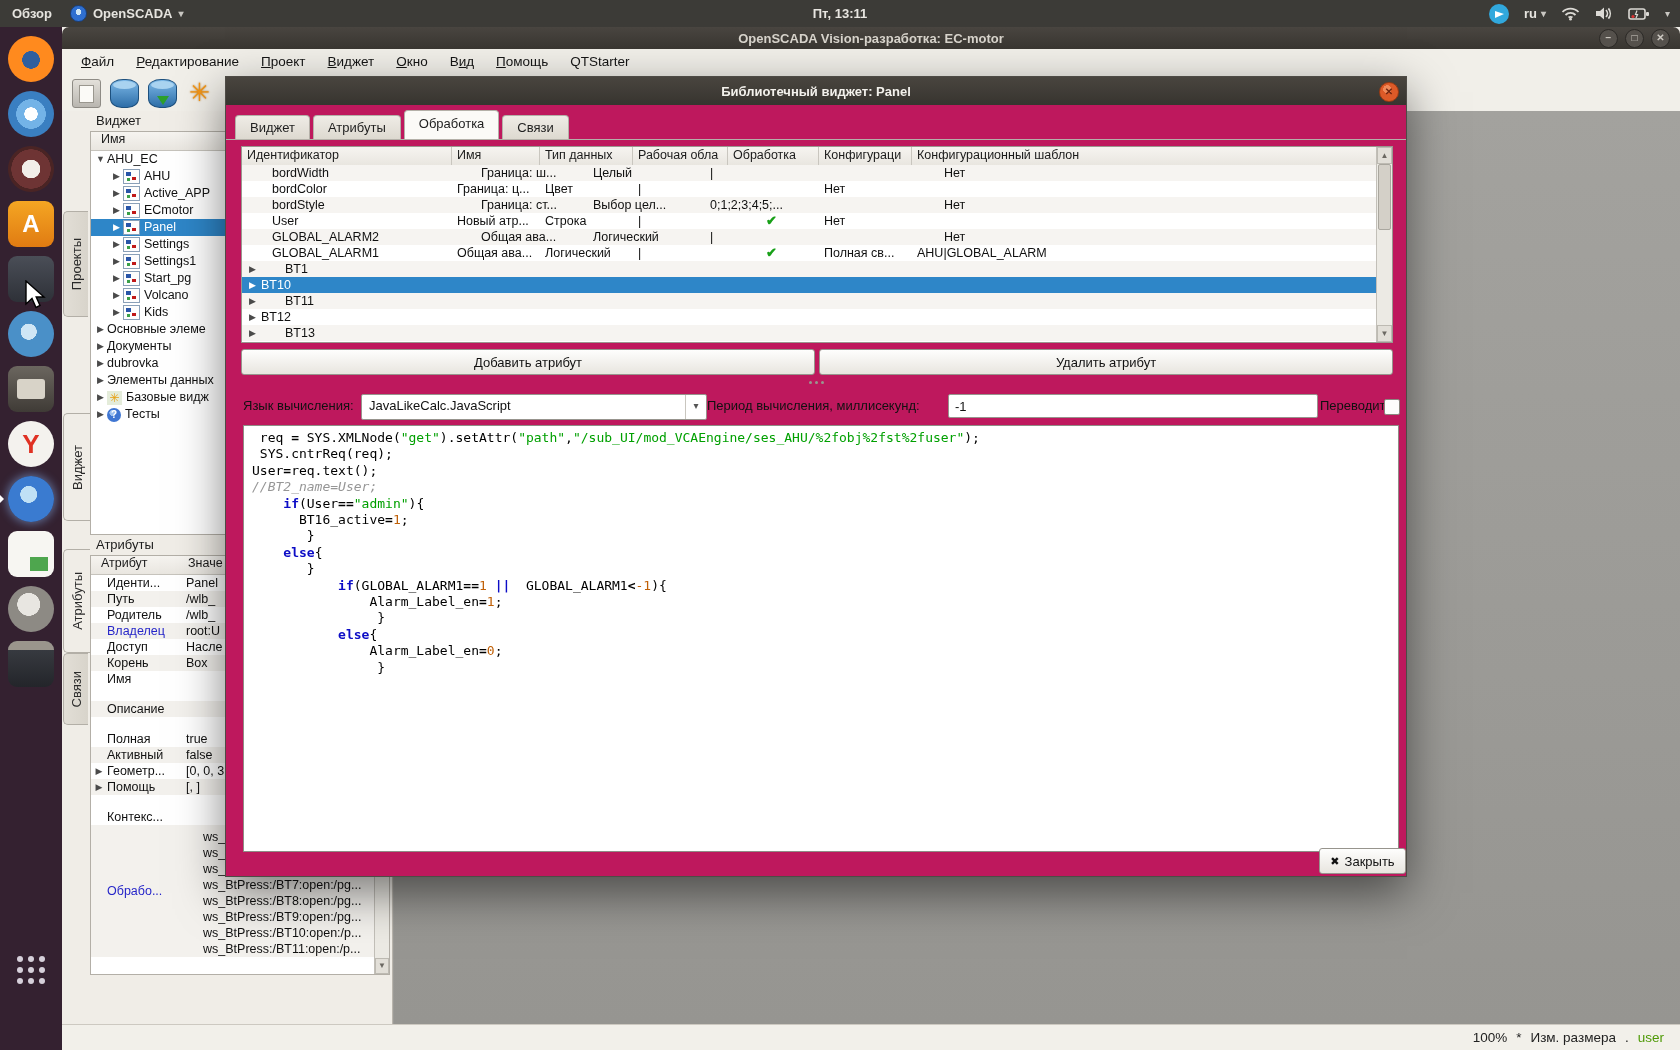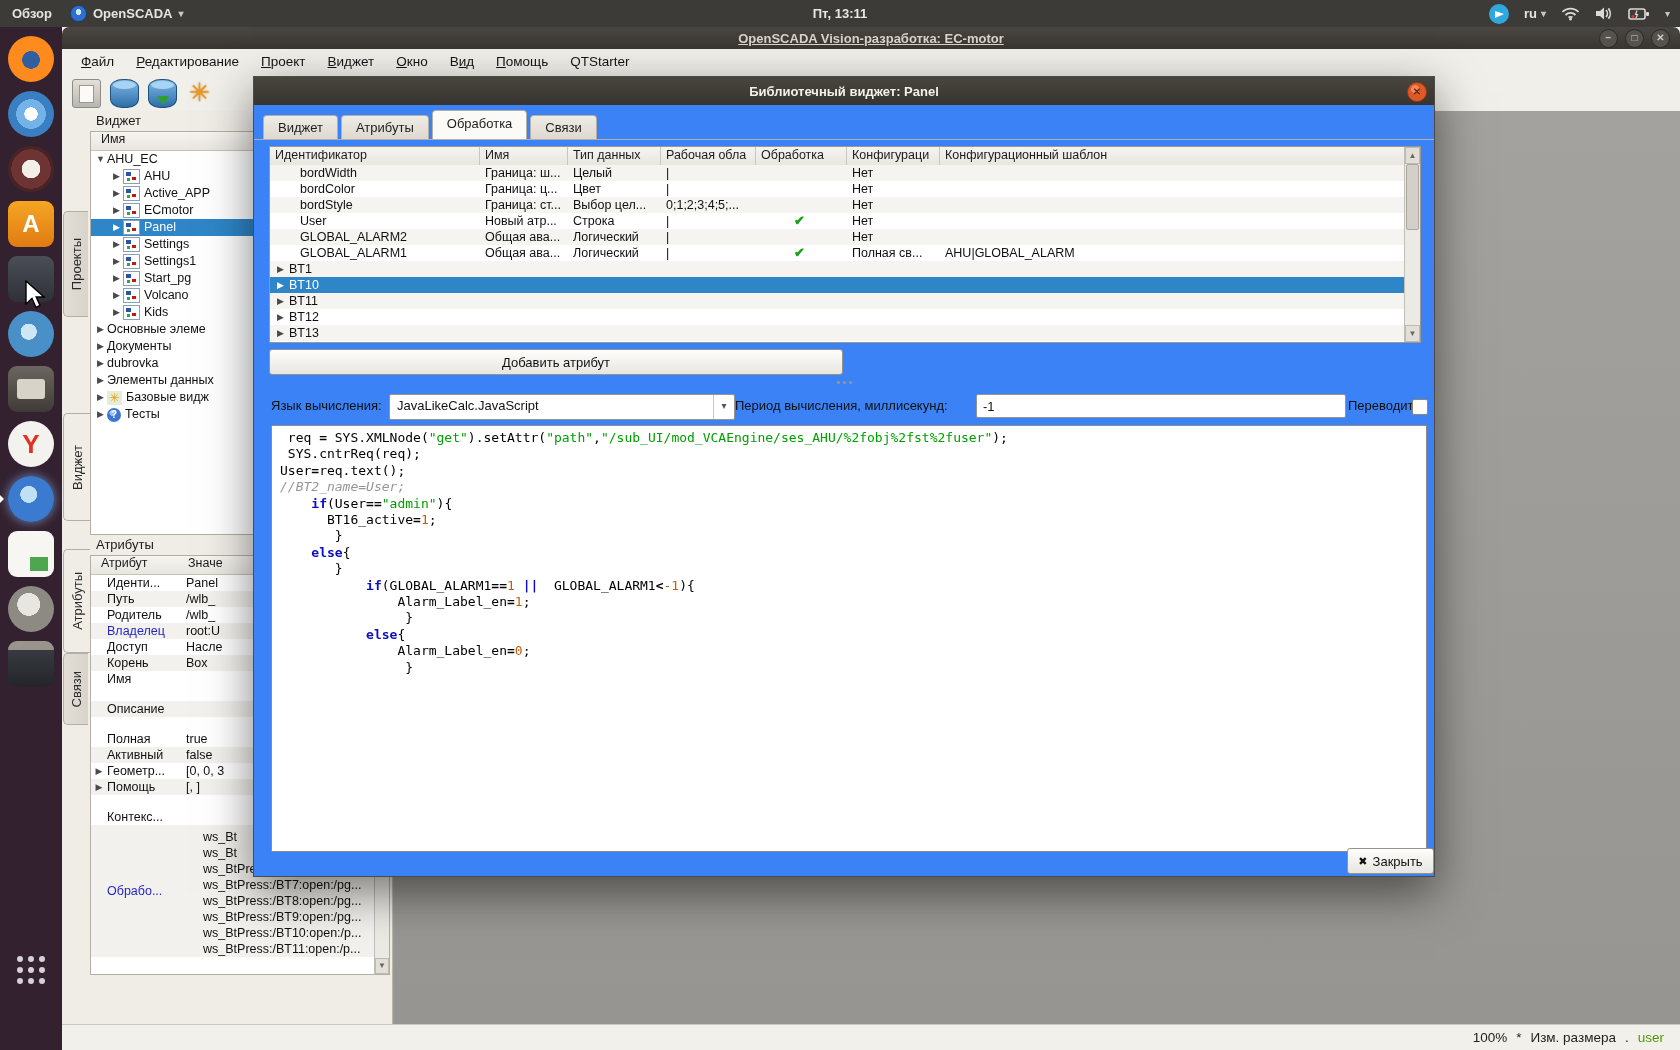--- a/index.html
+++ b/index.html
@@ -38,21 +38,21 @@
   .icon-libreoffice-calc::after{content:"";position:absolute;right:6px;bottom:6px;width:18px;height:14px;background:#4ea64e;}
   .icon-gimp{background:radial-gradient(circle at 45% 40%, #e8e6e1 0 30%, #8d8a84 31% 100%);border-radius:50%;}
   .icon-terminal{background:linear-gradient(#3c3f45,#23252a);}
   .icon-terminal::after{content:"";position:absolute;left:0;top:0;right:0;height:9px;background:#9a958c;border-radius:9px 9px 0 0;}
   .run-indicator{position:absolute;left:-9px;top:50%;transform:translateY(-50%);width:0;height:0;border-left:5px solid #fff;border-top:5px solid transparent;border-bottom:5px solid transparent;}
   #app-grid{position:absolute;left:0;right:0;bottom:66px;display:grid;grid-template-columns:repeat(3,6px);grid-gap:5px;justify-content:center;}
   #app-grid .dot{width:6px;height:6px;border-radius:50%;background:#d6d0da;}
 
   
   #win{position:absolute;left:62px;top:27px;width:1618px;height:1023px;background:#efede7;}
-  #win-titlebar{position:absolute;left:0;top:0;right:0;height:22px;background:linear-gradient(#4a4641,#393631);border-radius:7px 7px 0 0;color:#d8d4cc;font-weight:bold;font-size:13px;display:flex;align-items:center;justify-content:center;text-decoration:underline;}
+  #win-titlebar{position:absolute;left:0;top:0;right:0;height:22px;background:linear-gradient(#4a4641,#393631);border-radius:7px 7px 0 0;color:#d8d4cc;font-weight:bold;font-size:13px;display:flex;align-items:center;justify-content:center;}
   #win-controls{position:absolute;right:10px;top:2px;display:flex;gap:7px;}
   .wc-btn{width:17px;height:17px;border-radius:50%;background:#55514c;border:1px solid #2b2926;color:#cfcbc4;font-size:10px;line-height:15px;text-align:center;}
   #menu-bar{position:absolute;left:0;top:22px;right:0;height:26px;background:#f1efe9;border-bottom:1px solid #d9d5cd;display:flex;align-items:center;padding-left:8px;font-size:13.5px;color:#151515;}
   .menu-item{padding:0 11px;height:26px;line-height:26px;}
   #toolbar{position:absolute;left:0;top:48px;right:0;height:36px;background:#f1efe9;border-bottom:1px solid #cfccc4;display:flex;align-items:center;padding-left:10px;gap:9px;}
   .tb-icon{width:27px;height:27px;position:relative;}
   .ti-paste-icon{background:linear-gradient(#e3e0da,#b9b6b0);border:1px solid #8e8b85;border-radius:3px;}
   .ti-paste-icon::after{content:"";position:absolute;left:6px;top:5px;width:13px;height:16px;background:#fbfaf7;border:1px solid #9a978f;}
   .ti-db-load-icon,.ti-db-save-icon{background:linear-gradient(#7db9e8,#2e6ea8);border:1px solid #1d507e;border-radius:45% 45% 40% 40% / 28% 28% 32% 32%;}
   .ti-db-load-icon::before,.ti-db-save-icon::before{content:"";position:absolute;left:2px;top:1px;right:2px;height:8px;border-radius:50%;background:#a9d3f0;}
@@ -96,32 +96,32 @@
   .attr-row.multi{height:132px;align-items:center;}
   .attr-multi-values{flex:1;padding-left:17px;align-self:flex-start;padding-top:4px;}
   .ws-line{height:16px;line-height:16px;white-space:nowrap;}
   .vscroll{position:absolute;right:0;top:18px;bottom:0;width:14px;background:#eceae4;border-left:1px solid #c2bfb8;}
   .vscroll .sbtn{position:absolute;left:0;right:0;height:14px;font-size:8px;color:#6b6862;text-align:center;line-height:14px;background:#e2dfd8;border:1px solid #bdbab2;}
   .vscroll .up{top:0;}
   .vscroll .down{bottom:0;}
   .vscroll .thumb{position:absolute;left:1px;right:1px;top:16px;height:70px;background:#d4d0c8;border:1px solid #aaa79f;border-radius:2px;}
 
   
-  #dialog{position:absolute;left:225px;top:76px;width:1180px;height:799px;background:#3b82f6;border:1px solid #4e4b46;box-shadow:0 16px 44px rgba(0,0,0,.5);z-index:50;margin-left:28px;}
+  #dialog{position:absolute;left:225px;top:76px;width:1180px;height:799px;background:#be185d;border:1px solid #4e4b46;box-shadow:0 16px 44px rgba(0,0,0,.5);z-index:50;}
   #dlg-titlebar{position:absolute;left:0;top:0;right:0;height:28px;background:linear-gradient(#49453f,#37342f);display:flex;align-items:center;justify-content:center;color:#f3f1ec;font-weight:bold;font-size:13px;}
   #dlg-close{position:absolute;right:7px;top:5px;width:18px;height:18px;border-radius:50%;background:radial-gradient(circle at 40% 35%, #f08a5a 0 25%, #dd5a28 26% 100%);border:1px solid #9c3a12;color:#6e2410;font-size:10px;font-weight:bold;line-height:17px;text-align:center;}
   #dlg-tabs{position:absolute;left:0;top:33px;right:0;height:29px;border-bottom:1px solid #b4b0a8;padding-left:9px;}
   .dtab{display:inline-block;height:23px;line-height:23px;padding:0 14px;background:linear-gradient(#efece6,#ddd9d0);border:1px solid #b4b0a8;border-bottom:none;border-radius:4px 4px 0 0;margin-right:3px;font-size:13px;color:#1e1e1e;vertical-align:bottom;}
   .dtab.active{background:#fbfaf7;height:28px;line-height:26px;position:relative;z-index:2;}
   #dlg-table{position:absolute;left:15px;top:69px;width:1150px;height:195px;background:#fff;border:1px solid #9a978f;overflow:hidden;}
   #dlg-thead{position:absolute;left:0;top:0;right:15px;height:18px;display:grid;grid-template-columns:210px 88px 93px 95px 91px 93px 1fr;background:linear-gradient(#f6f4f0,#e9e6e0);border-bottom:1px solid #c6c3bc;font-size:12.5px;color:#1b1b1b;}
   #dlg-thead .th{padding-left:5px;border-right:1px solid #c9c6bf;overflow:hidden;white-space:nowrap;line-height:17px;}
   #dlg-tbody{position:absolute;left:0;top:18px;right:15px;bottom:0;overflow:hidden;}
   .drow{height:16px;line-height:16px;font-size:12.5px;color:#101010;}
-  .drow.alt{background:#f6f4f1;}
+  .drow.alt{background:#f6f4f1;gap:24px;}
   .drow.attr{display:grid;grid-template-columns:210px 88px 93px 95px 91px 93px 1fr;}
   .drow .td{padding-left:5px;overflow:hidden;white-space:nowrap;}
   .drow .id-cell{padding-left:30px;}
   .drow .check-cell{color:#18a018;font-weight:bold;padding-left:38px;font-size:13px;}
   .drow.group{display:flex;align-items:center;padding-left:4px;}
   .drow.group .g-label{margin-left:2px;}
   .drow.group.selected{background:#2e86c8;color:#fff;}
   .drow.group.selected .expander{color:#fff;}
   #dlg-vscroll{position:absolute;right:0;top:0;bottom:0;width:15px;background:#eceae4;border-left:1px solid #c2bfb8;}
   #dlg-vscroll .sbtn{position:absolute;left:0;right:0;height:15px;font-size:8px;color:#6b6862;text-align:center;line-height:15px;background:#e2dfd8;border:1px solid #bdbab2;}
@@ -574,20 +574,23 @@
       <div id="dlg-vscroll">
         <div class="sbtn up">▲</div>
         <div class="thumb"></div>
         <div class="sbtn down">▼</div>
       </div>
     </div>
 
     <div class="qbtn" id="btn-add">
         <span>Добавить атрибут</span>
       </div>
+    <div class="qbtn" id="btn-del">
+        <span>Удалить атрибут</span>
+      </div>
     <div id="dlg-splitter">
         <i></i>
         <i></i>
         <i></i>
       </div>
 
     <div class="proc-label" id="lbl-lang">Язык вычисления:</div>
     <div id="combo-lang">
       <span>JavaLikeCalc.JavaScript</span>
       <span class="arrow">▾</span>

